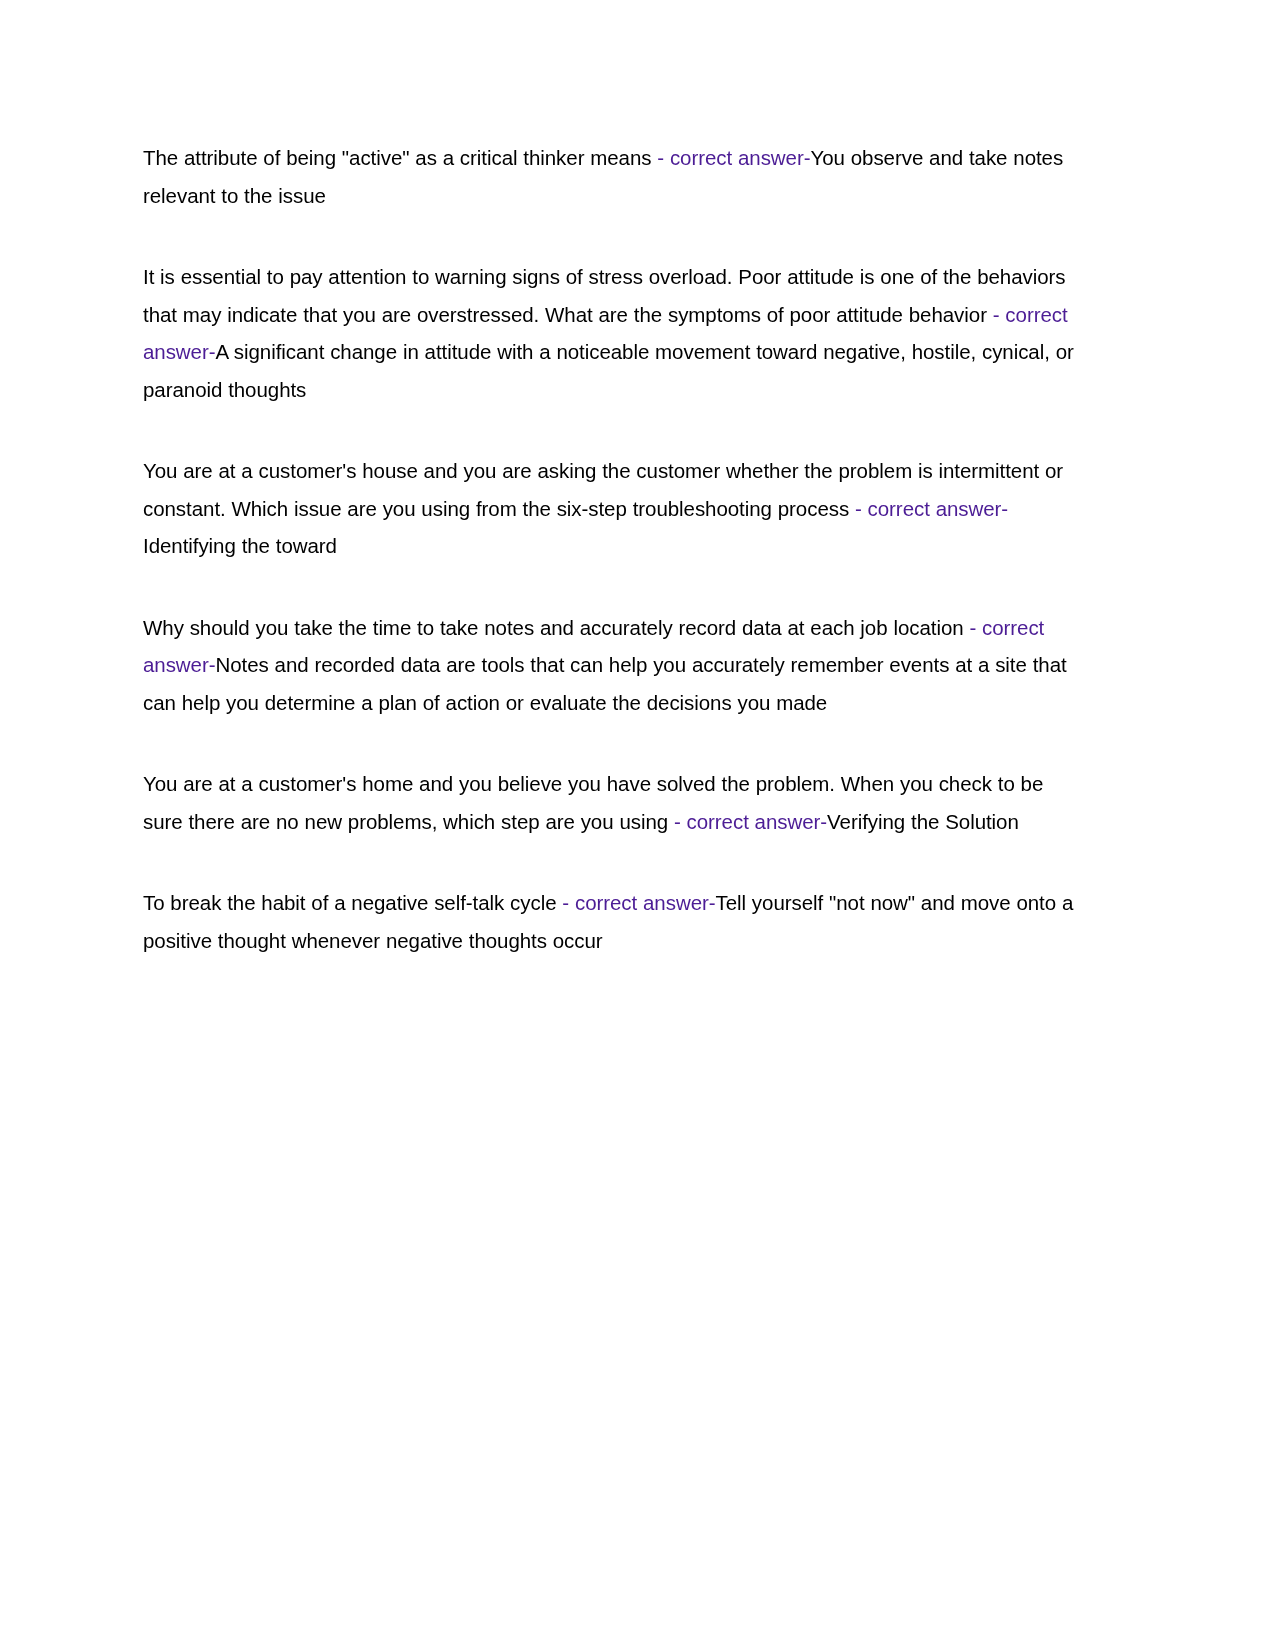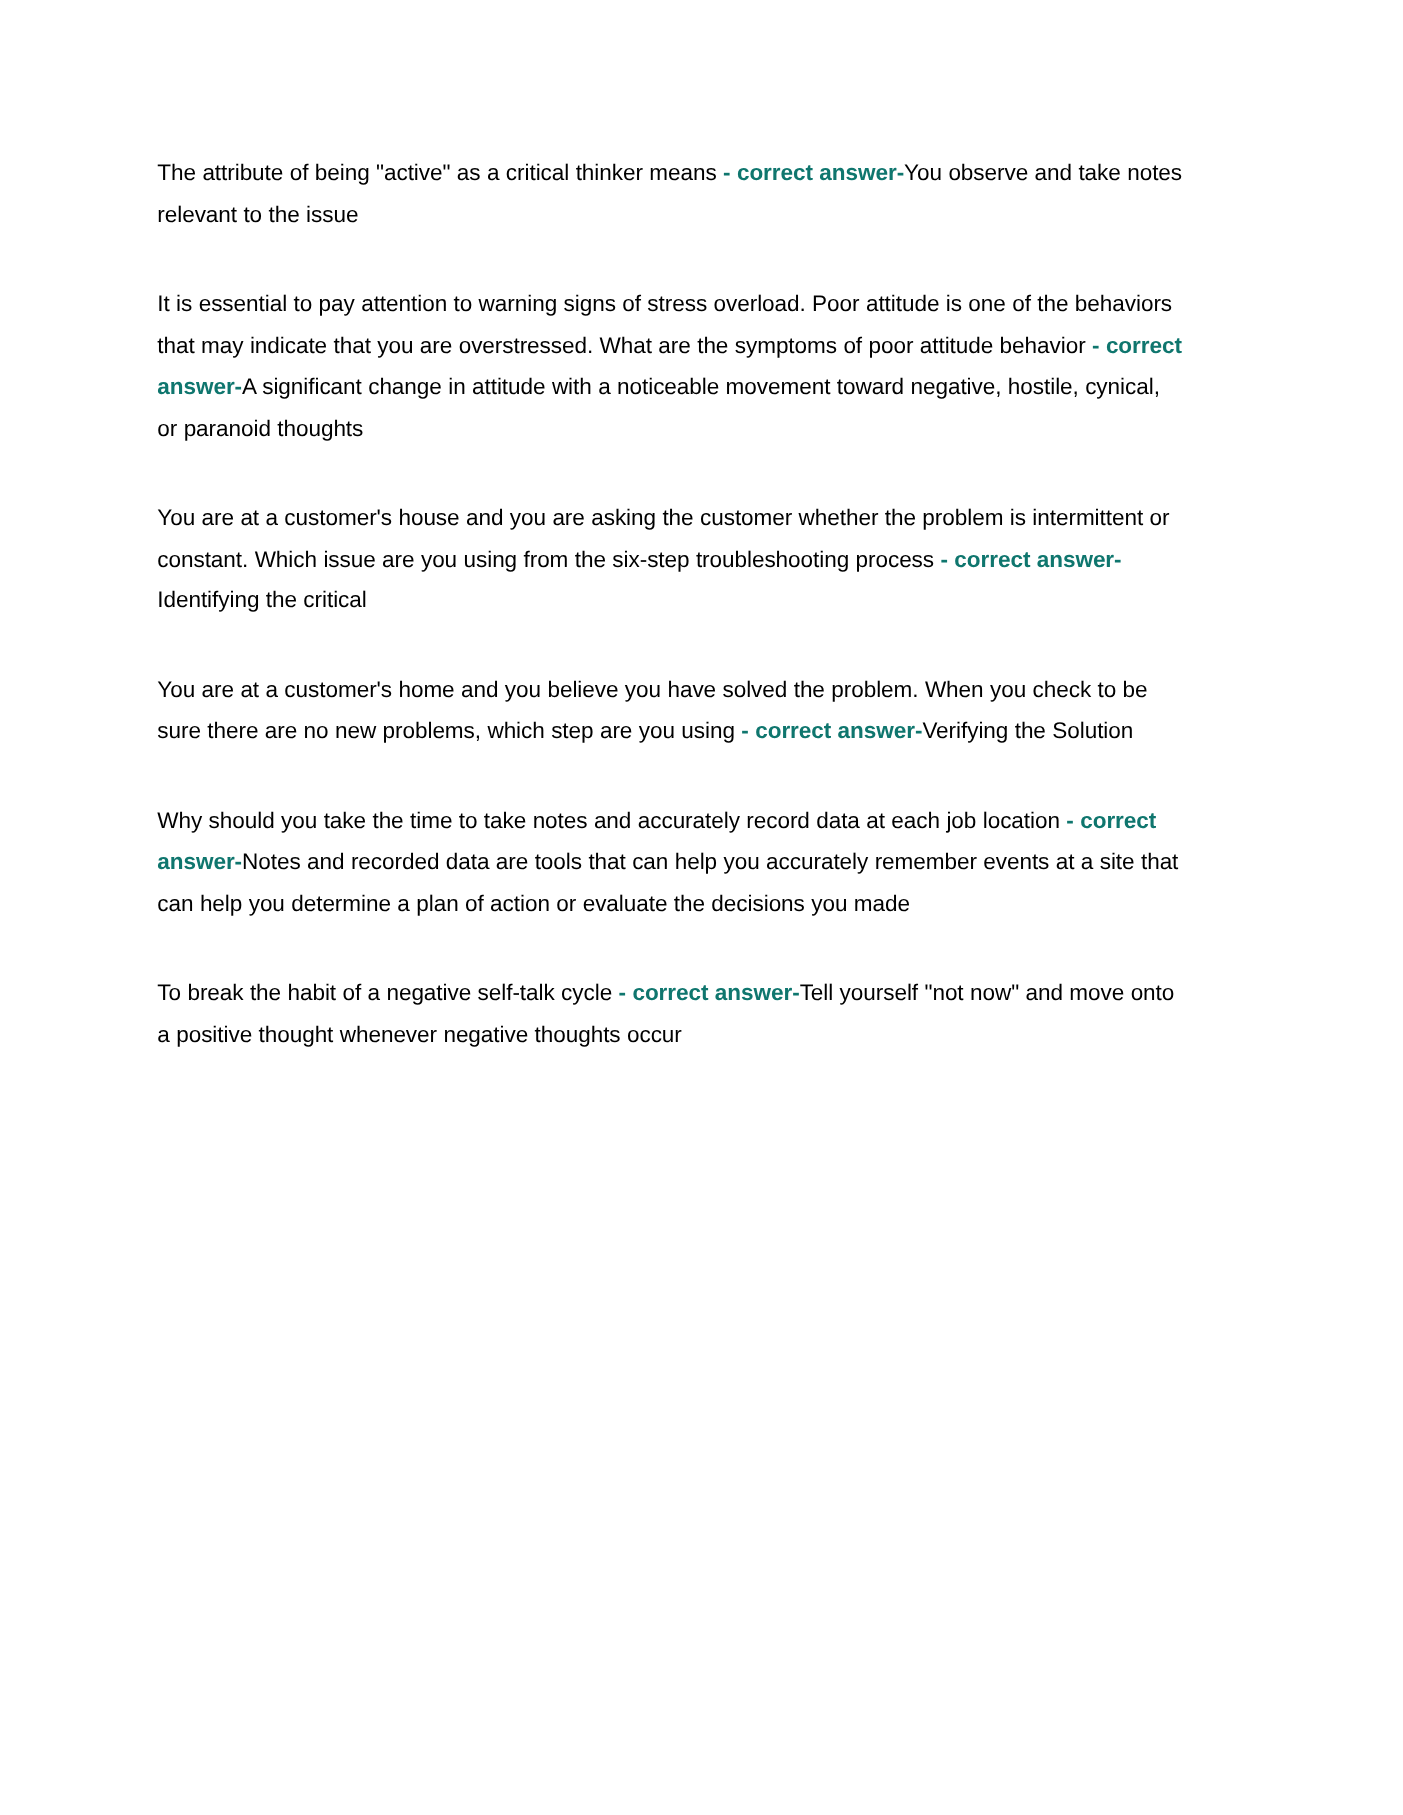--- a/index.html
+++ b/index.html
@@ -31,22 +31,22 @@
     letter-spacing: -0.06px;
     color: #000000;
     margin: 0 0 44px 0;
     text-align: left;
     word-spacing: 0.2px;
   }
   .qa-block:last-child {
     margin-bottom: 0;
   }
   .answer-tag {
-    color: #0f766e;
-    font-weight: bold;
+    color: #4c1d95;
+    font-weight: normal;
   }
   .q-text, .a-text {
     color: #000000;
     font-weight: normal;
   }
 </style>
 </head>
 <body>
 
 <div class="page">
@@ -55,29 +55,29 @@
     <p class="qa-block">
       <span class="q-text">The attribute of being "active" as a critical thinker means </span><span class="answer-tag">- correct answer-</span><span class="a-text">You observe and take notes relevant to the issue</span>
     </p>
 
 
     <p class="qa-block">
       <span class="q-text">It is essential to pay attention to warning signs of stress overload. Poor attitude is one of the behaviors that may indicate that you are overstressed. What are the symptoms of poor attitude behavior </span><span class="answer-tag">- correct answer-</span><span class="a-text">A significant change in attitude with a noticeable movement toward negative, hostile, cynical, or paranoid thoughts</span>
     </p>
 
     <p class="qa-block">
-      <span class="q-text">You are at a customer's house and you are asking the customer whether the problem is intermittent or constant. Which issue are you using from the six-step troubleshooting process </span><span class="answer-tag">- correct answer-</span><span class="a-text">Identifying the critical</span>
+      <span class="q-text">You are at a customer's house and you are asking the customer whether the problem is intermittent or constant. Which issue are you using from the six-step troubleshooting process </span><span class="answer-tag">- correct answer-</span><span class="a-text">Identifying the toward</span>
+    </p>
+
+    <p class="qa-block">
+      <span class="q-text">Why should you take the time to take notes and accurately record data at each job location </span><span class="answer-tag">- correct answer-</span><span class="a-text">Notes and recorded data are tools that can help you accurately remember events at a site that can help you determine a plan of action or evaluate the decisions you made</span>
     </p>
 
     <p class="qa-block">
       <span class="q-text">You are at a customer's home and you believe you have solved the problem. When you check to be sure there are no new problems, which step are you using </span><span class="answer-tag">- correct answer-</span><span class="a-text">Verifying the Solution</span>
-    </p>
-
-    <p class="qa-block">
-      <span class="q-text">Why should you take the time to take notes and accurately record data at each job location </span><span class="answer-tag">- correct answer-</span><span class="a-text">Notes and recorded data are tools that can help you accurately remember events at a site that can help you determine a plan of action or evaluate the decisions you made</span>
     </p>
 
     <p class="qa-block">
       <span class="q-text">To break the habit of a negative self-talk cycle </span><span class="answer-tag">- correct answer-</span><span class="a-text">Tell yourself "not now" and move onto a positive thought whenever negative thoughts occur</span>
     </p>
 
   </div>
 </div>
 
 </body></html>

